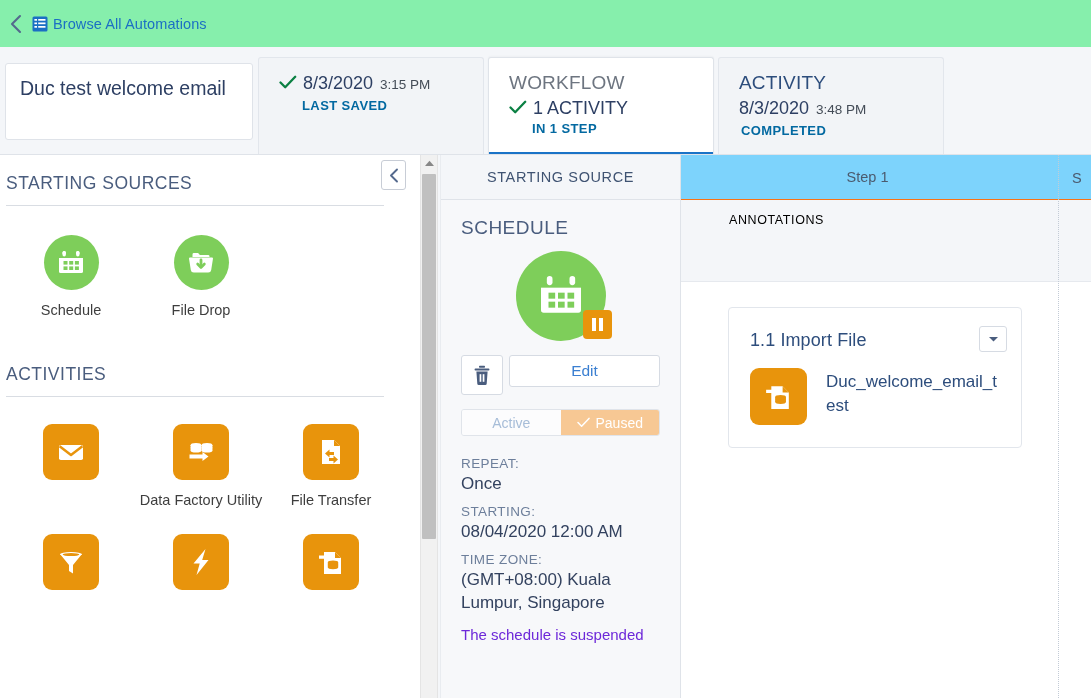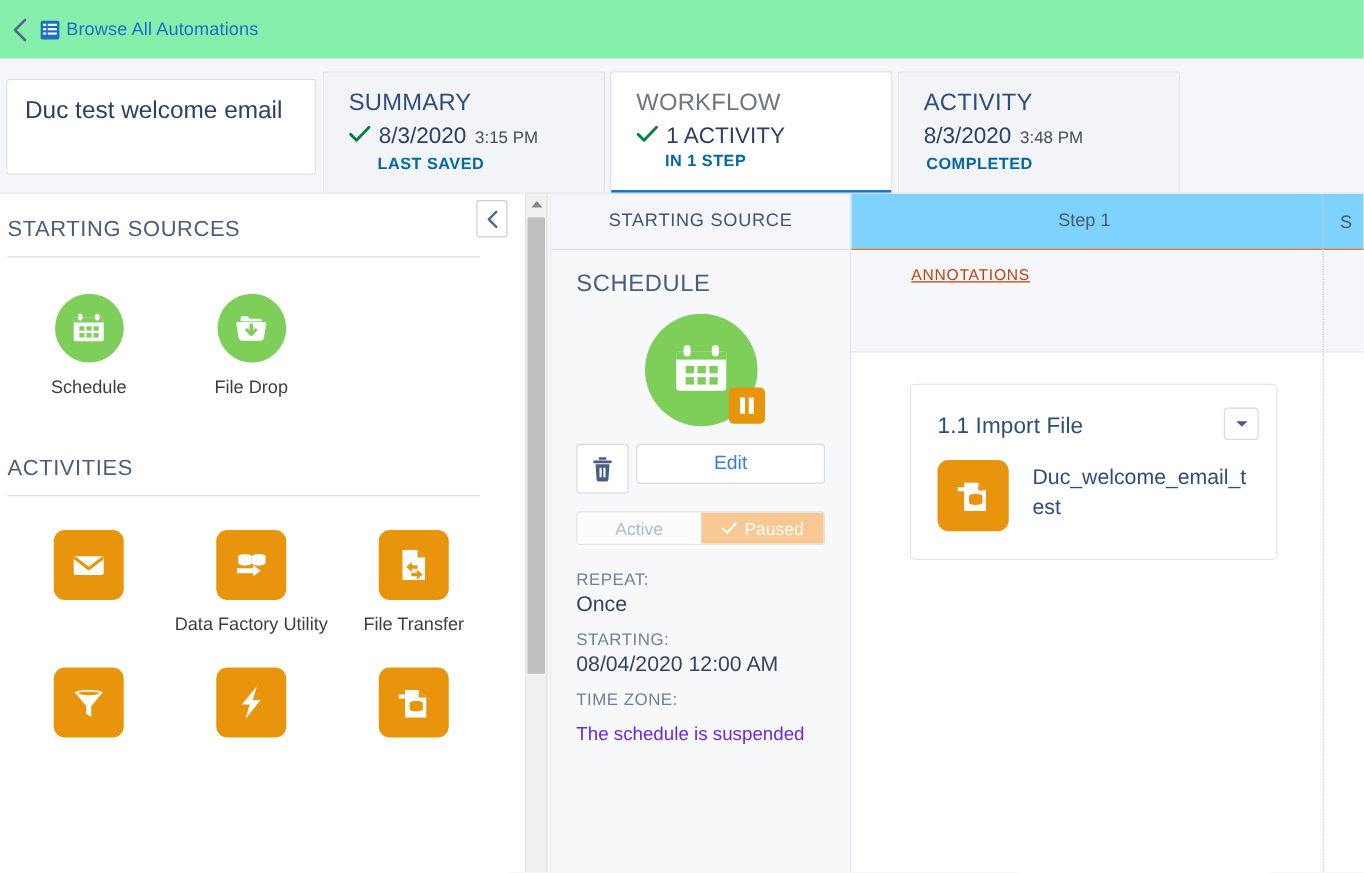--- a/index.html
+++ b/index.html
@@ -227,21 +227,21 @@
   .step-header-cell {
     width: 373px; text-align: center; font-size: 14.5px; color: #4b5a6e;
     position: relative; height: 45px; line-height: 45px;
   }
   #annotations-row {
     height: 82px; background: #f4f6f9; border-bottom: 1px solid #e6e9ee;
     position: relative;
   }
   #annotations-label {
     position: absolute; left: 48px; top: 13px;
-    font-size: 12.5px; color: #c2410c; letter-spacing: .6px; text-decoration: underline;
+    font-size: 12.5px; color: #000000; letter-spacing: .6px;
   }
   #step-divider {
     position: absolute; left: 1058px; top: 155px; width: 0;
     height: 543px; border-left: 1px dotted #c3cbd6;
   }
   #next-step-label {
     position: absolute; left: 1072px; top: 170px;
     font-size: 14.5px; color: #4b5a6e; white-space: nowrap;
   }
   #activity-card {
@@ -291,21 +291,20 @@
     </svg>
   </span>
   <span id="breadcrumb-link">Browse All Automations</span>
 </div>
 
 <div id="tabstrip">
 
   <div id="automation-name-box">Duc test welcome email</div>
 
   <div class="tabcard" id="tab-summary">
-    <div class="tab-title blue">SUMMARY</div>
     <div class="tab-mid">
       <span class="tab-check">
         <svg width="18" height="15" viewBox="0 0 18 15">
           <path d="M1.5 7.5 L6.2 12.2 L16.2 1.8" stroke="#0b8043" stroke-width="2.3" fill="none" stroke-linecap="round" stroke-linejoin="round"></path>
         </svg>
       </span>
       <span class="tab-date">8/3/2020</span>
       <span class="tab-time">3:15 PM</span>
     </div>
     <div class="tab-sub indent">LAST SAVED</div>
@@ -541,20 +540,21 @@
       </div>
     </div>
 
     <div class="meta-label">REPEAT:</div>
     <div class="meta-value">Once</div>
 
     <div class="meta-label">STARTING:</div>
     <div class="meta-value">08/04/2020 12:00 AM</div>
 
     <div class="meta-label">TIME ZONE:</div>
+    <div class="meta-value">(GMT+08:00) Kuala Lumpur, Singapore</div>
 
     <div id="schedule-suspended-note">The schedule is suspended</div>
   </div>
 </div>
 
 <div id="workflow-canvas">
   <div id="step-header-row">
     <div class="step-header-cell">Step 1</div>
   </div>
   <div id="annotations-row">

